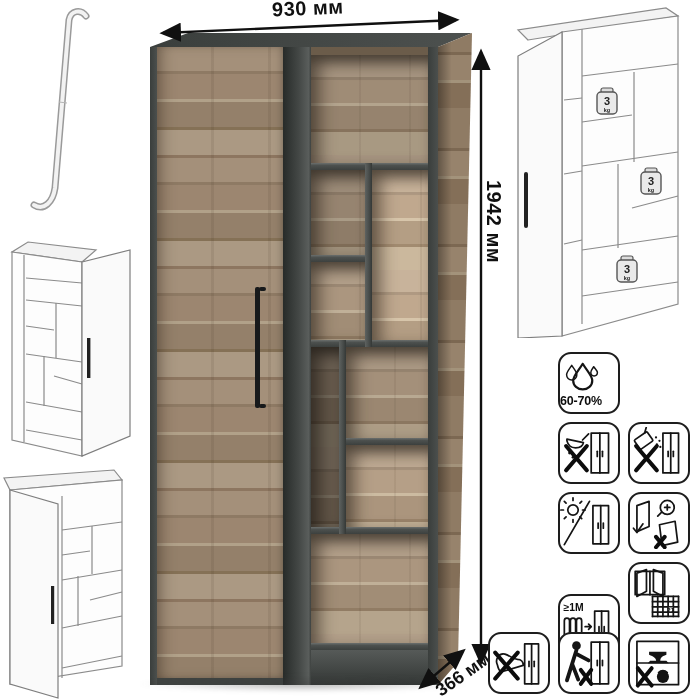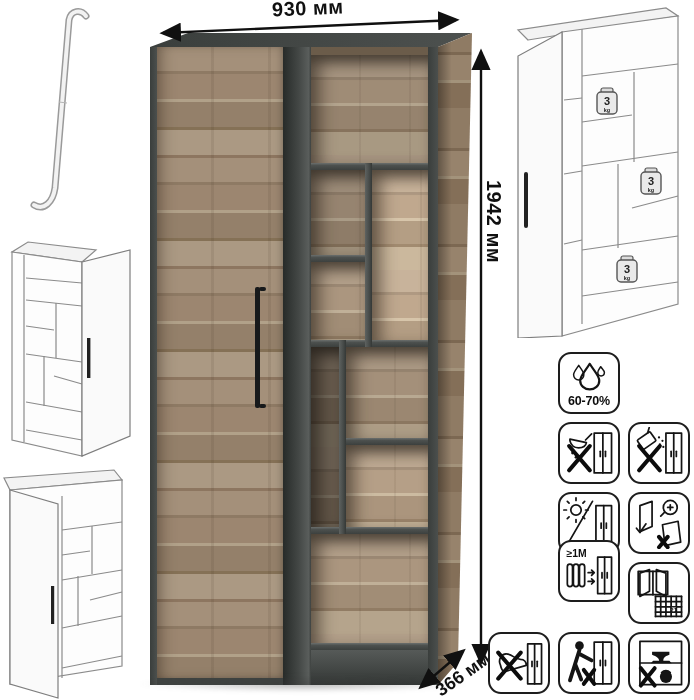--- a/index.html
+++ b/index.html
@@ -50,21 +50,21 @@
   
   .sk{stroke:#8b8b8b;stroke-width:1.2;fill:none;}
   .skf{stroke:#8b8b8b;stroke-width:1.2;fill:#fdfdfd;}
   .skt{stroke:#8b8b8b;stroke-width:1.2;fill:#f3f3f3;}
   .skd{stroke:#7e7e7e;stroke-width:1.2;fill:#fafafa;}
   .bval{font:bold 11px "Liberation Sans",sans-serif;fill:#222;text-anchor:middle;}
   .bunit{font:bold 5.5px "Liberation Sans",sans-serif;fill:#222;text-anchor:middle;}
 
   
   .icon-box{position:absolute;width:62px;height:62px;border:2.6px solid #1d1d1d;border-radius:13px;
-    background:#fff;box-sizing:border-box;display:flex;flex-direction:column;align-items:center;justify-content:center;}
+    background:#fff;box-sizing:border-box;display:flex;flex-direction:column;align-items:flex-start;justify-content:center;}
   .icon-label{font-weight:bold;font-size:12.5px;color:#0d0d0d;line-height:1;margin-top:0px;letter-spacing:-.2px;}
   .icon-label.small{font-size:10px;letter-spacing:-.4px;}
   .ic{stroke:#141414;stroke-width:3;fill:none;stroke-linecap:round;stroke-linejoin:round;}
   .icx{stroke:#0c0c0c;stroke-width:4.6;fill:none;stroke-linecap:round;}
   .icthin{stroke:#141414;stroke-width:2;fill:none;stroke-linecap:round;stroke-linejoin:round;}
   .ictxt{font:bold 12px "Liberation Sans",sans-serif;fill:#0d0d0d;}
   .ictxt-sm{font:bold 7px "Liberation Sans",sans-serif;fill:#0d0d0d;text-anchor:middle;}
 </style>
 </head>
 <body>
@@ -274,21 +274,21 @@
     <svg width="52" height="52" viewBox="0 0 60 60">
       <polygon class="icthin" points="8,10 22,5 22,34 8,40"></polygon>
       <path class="icthin" d="M4,36 l4,5 l7,-10" stroke-width="2.6"></path>
       <circle class="icthin" cx="43" cy="12" r="8"></circle>
       <path class="icthin" d="M40,12 h6 M43,9 v6 M36,18 l-4,4"></path>
       <polygon class="icthin" points="34,32 52,28 55,52 37,56"></polygon>
       <path class="icx" d="M30,46 L40,58 M40,46 L30,58" stroke-width="3.4"></path>
     </svg>
   </div>
 
-  <div class="icon-box" style="left:558px;top:540px">
+  <div class="icon-box" style="left:558px;top:594px">
     <svg width="52" height="52" viewBox="0 0 60 60">
       <text class="ictxt" x="4" y="14">≥1М</text>
       <rect class="icthin" x="5" y="22" width="6" height="26" rx="3"></rect>
       <rect class="icthin" x="12" y="22" width="6" height="26" rx="3"></rect>
       <rect class="icthin" x="19" y="22" width="6" height="26" rx="3"></rect>
       <path class="icthin" d="M29,32 h7 m-3,-3 l3,3 l-3,3 M29,42 h7 m-3,-3 l3,3 l-3,3" stroke-width="1.8"></path>
       <rect class="icthin" x="40" y="14" width="16" height="42"></rect>
       <line class="icthin" x1="48" y1="14" x2="48" y2="56"></line>
       <line class="icthin" x1="45" y1="32" x2="45" y2="38"></line>
         <line class="icthin" x1="51" y1="32" x2="51" y2="38"></line>

